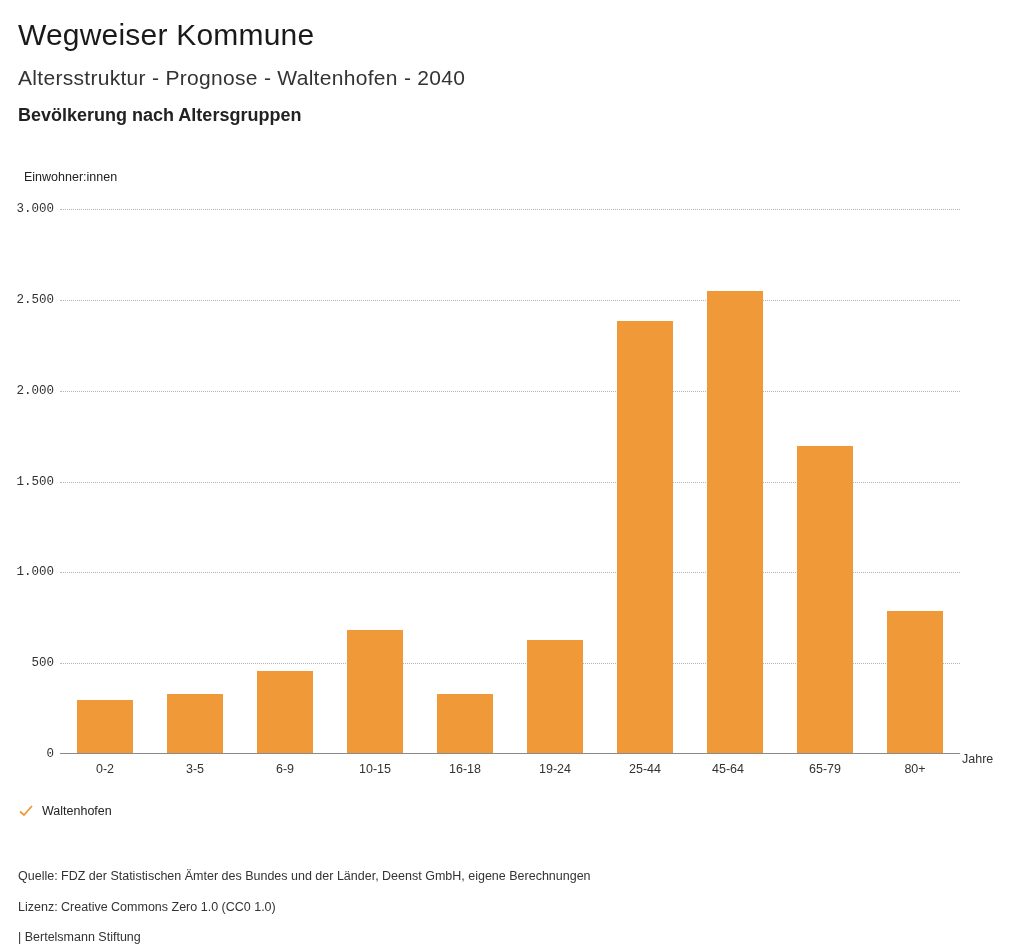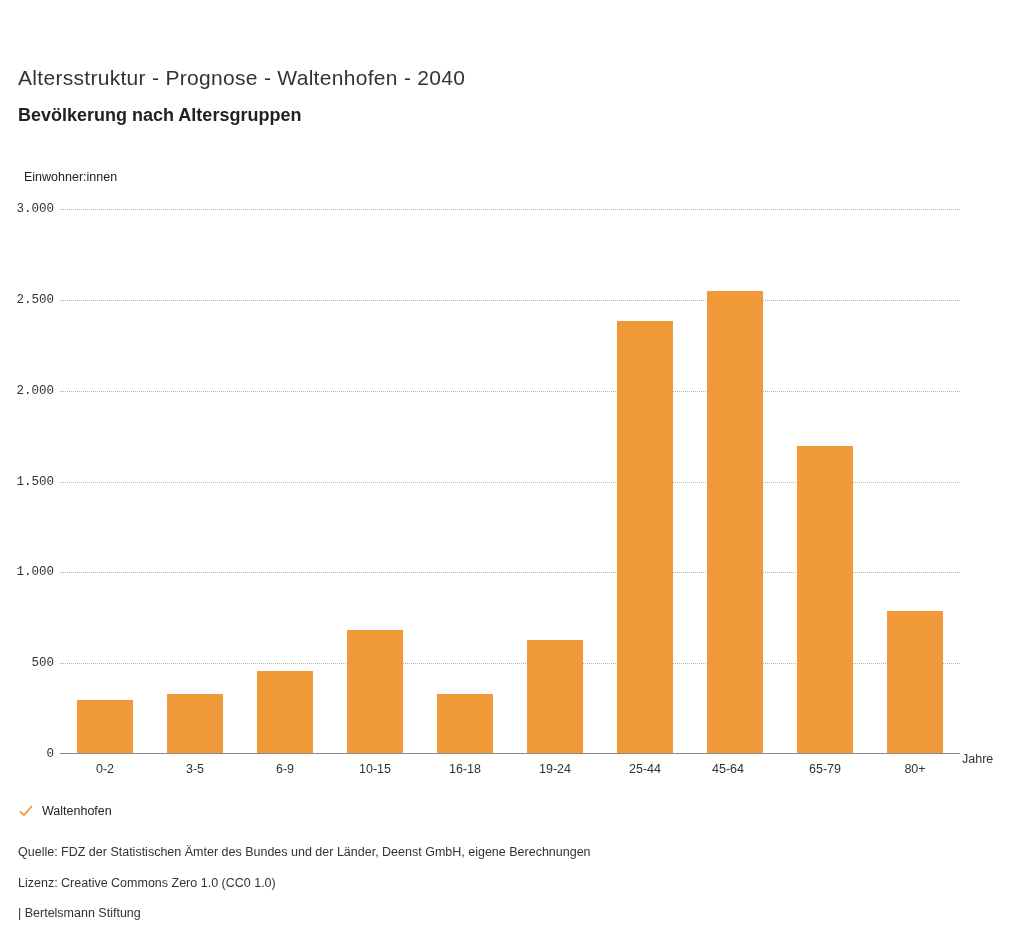--- a/index.html
+++ b/index.html
@@ -161,30 +161,32 @@
   .legend-check svg { display:block; }
   .legend-text {
     font-size: 12.5px;
     color: #222222;
   }
   .footnote {
     position: absolute;
     left: 18px;
     font-size: 12.5px;
     color: #333333;
+    margin-top: 24px;
   }
   .fn1 { top: 845px; }
   .fn2 { top: 876px; }
   .fn3 { top: 906px; }
 </style>
 </head>
 <body>
 
 <div class="page">
 
+  <div class="title">Wegweiser Kommune</div>
   <div class="subtitle">Altersstruktur - Prognose - Waltenhofen - 2040</div>
   <div class="subsubtitle">Bevölkerung nach Altersgruppen</div>
 
   <div class="chart-wrap">
 
     <div class="y-axis-label">Einwohner:innen</div>
 
     <div class="ylabels" id="ylabels">
         <div class="ylabel" style="top: 545px;">0</div>
         <div class="ylabel" style="top: 454.167px;">500</div>

